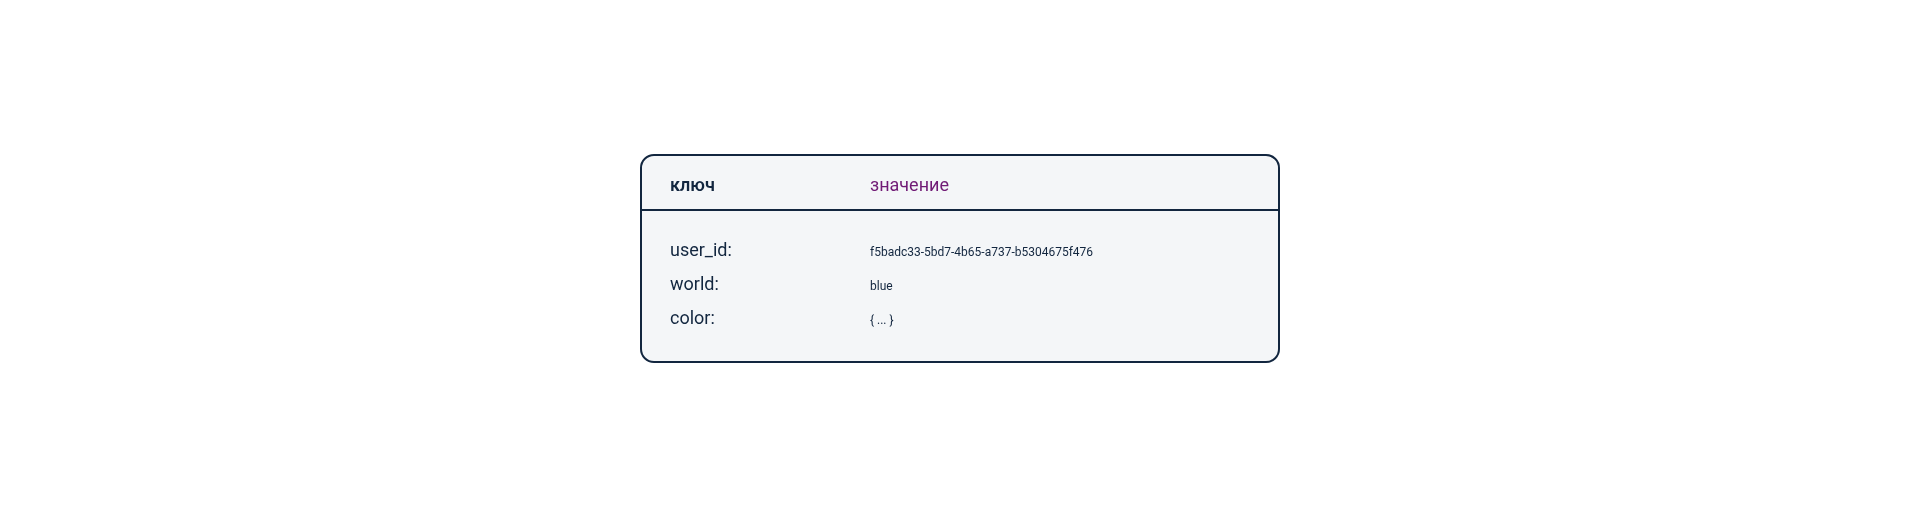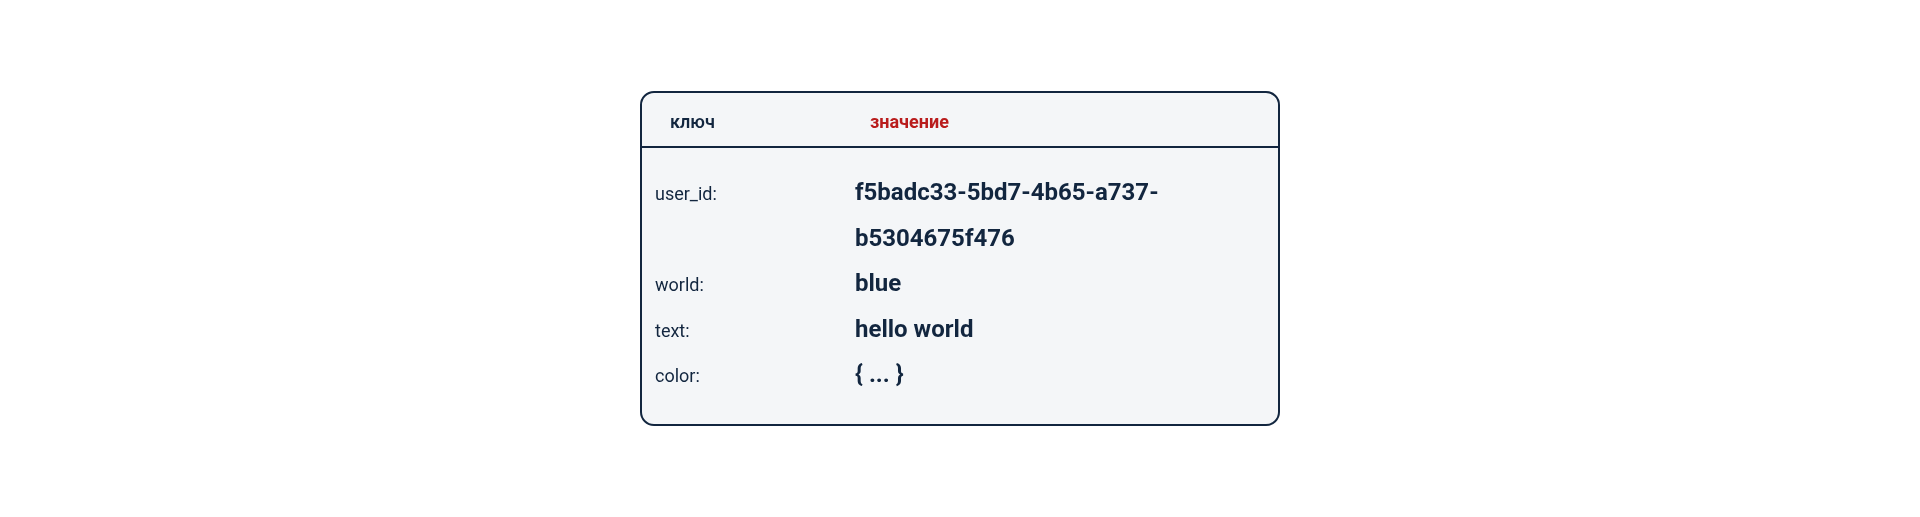--- a/index.html
+++ b/index.html
@@ -26,63 +26,58 @@
       border-bottom: 2px solid #12263f;
     }
     .col-key-head {
       width: 200px;
       font-weight: 600;
       font-size: 18px;
       color: #12263f;
     }
     .col-val-head {
       flex: 1;
-      font-weight: 700;
+      font-weight: 400;
       font-size: 18px;
-      color: #b91c1c;
+      color: #701a75;
     }
     .card-body {
-      padding: 22px 28px 26px 13px;
+      padding: 22px 28px 26px 28px;
     }
     .row {
       display: flex;
       align-items: baseline;
       line-height: 1.9;
     }
     .cell-key {
       width: 200px;
       font-size: 18px;
       color: #12263f;
     }
     .cell-val {
       flex: 1;
-      font-size: 24px;
+      font-size: 12px;
       color: #12263f;
-      font-weight: bold;
     }
   </style>
 </head>
 <body>
 
 <div class="card">
   <div class="card-header">
     <div class="col-key-head">ключ</div>
     <div class="col-val-head">значение</div>
   </div>
   <div class="card-body">
     <div class="row">
       <div class="cell-key">user_id:</div>
       <div class="cell-val">f5badc33-5bd7-4b65-a737-b5304675f476</div>
     </div>
     <div class="row">
       <div class="cell-key">world:</div>
       <div class="cell-val">blue</div>
     </div>
     <div class="row">
-      <div class="cell-key">text:</div>
-      <div class="cell-val">hello world</div>
-    </div>
-    <div class="row">
       <div class="cell-key">color:</div>
       <div class="cell-val">{ ... }</div>
     </div>
   </div>
 </div>
 
 </body></html>

